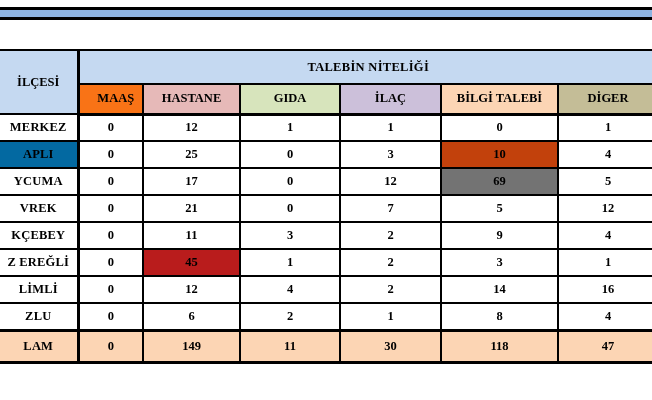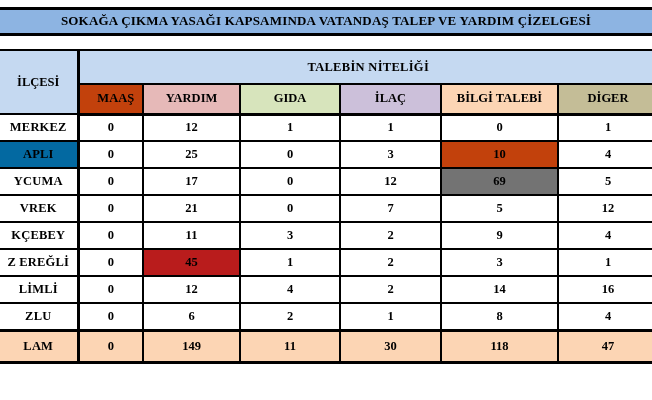--- a/index.html
+++ b/index.html
@@ -60,41 +60,40 @@
     letter-spacing: 0.2px;
   }
   .value-cell { font-size: 12.5px; }
 </style>
 </head>
 <body>
 
 <div class="page">
 
   <div class="title-box" style="background: rgb(141, 180, 226);">
-    <div class="title-line1">SOKAĞA ÇIKMA YASAĞI KAPSAMINDA VATANDAŞ TALEP VE YARDIM ÇİZELGESİ</div>
   </div>
 
   <table class="main">
     <colgroup>
       <col style="width:78px">
       <col style="width:65px">
       <col style="width:97px">
       <col style="width:100px">
       <col style="width:101px">
       <col style="width:117px">
       <col style="width:100px">
     </colgroup>
     <thead>
       <tr class="group-row">
         <th class="col-first corner-cell" rowspan="2" style="background: rgb(197, 217, 241);">İLÇESİ</th>
         <th class="group-cell" colspan="6" style="background: rgb(197, 217, 241);">TALEBİN NİTELİĞİ</th>
       </tr>
       <tr class="subhead-row">
-        <th class="colhead" style="background: #c2410c; padding-left: 10px;">MAAŞ</th>
-        <th class="colhead" style="background: rgb(230, 185, 184);">YARDIM</th>
+        <th class="colhead" style="background: #f97316; padding-left: 10px;">MAAŞ</th>
+        <th class="colhead" style="background: rgb(230, 185, 184);">HASTANE</th>
         <th class="colhead" style="background: rgb(215, 228, 188);">GIDA</th>
         <th class="colhead" style="background: rgb(204, 192, 218);">İLAÇ</th>
         <th class="colhead" style="background: rgb(252, 213, 180);">BİLGİ TALEBİ</th>
         <th class="colhead" style="background: rgb(196, 189, 151);">DİGER</th>
       </tr>
     </thead>
     <tbody>
         <tr class="data-row">
           <td class="col-first district-cell" style="background: rgb(255, 255, 255);">MERKEZ</td>
           <td class="value-cell" style="background: rgb(255, 255, 255);">0</td>

